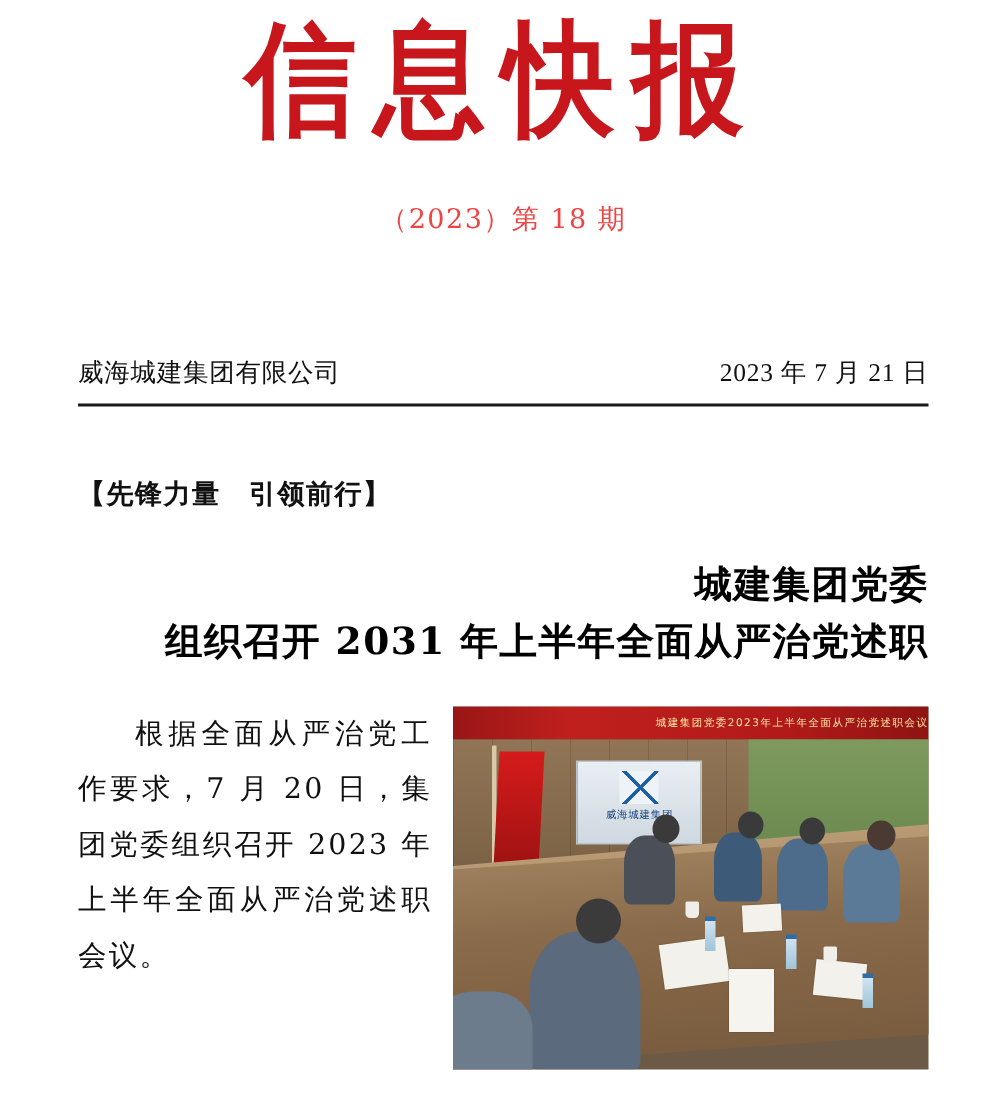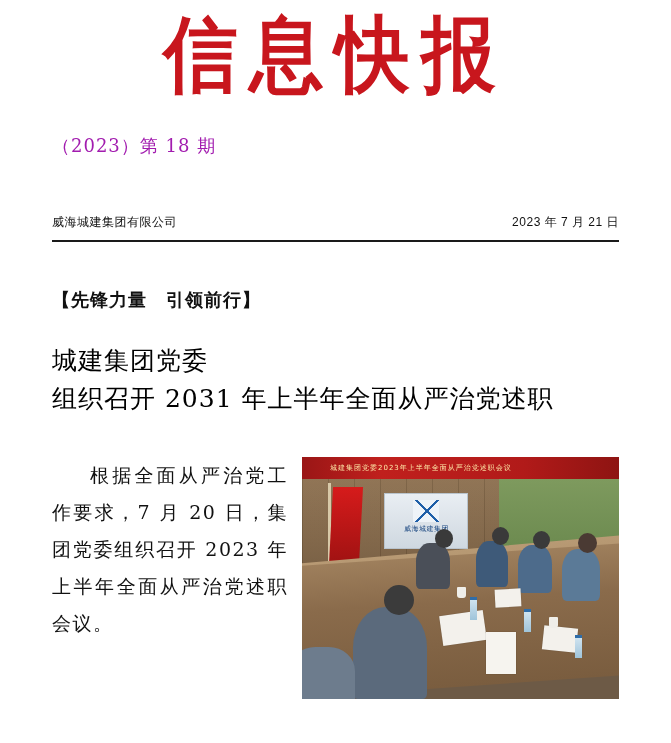--- a/index.html
+++ b/index.html
@@ -32,67 +32,67 @@
     font-size: 74px;
     line-height: 92px;
     letter-spacing: 12px;
     font-weight: 700;
     color: #c8161d;
     white-space: nowrap;
     transform: scaleY(1.12);
     transform-origin: center top;
   }
   .issue-line {
-    text-align: left;
+    text-align: center;
     font-size: 18px;
     letter-spacing: 1px;
     margin-top: 36px;
-    color: #a21caf;
+    color: #ef4444;
     font-family: "DejaVu Serif", "Liberation Serif", serif;
   }
   
   .info-row {
     display: flex;
     justify-content: space-between;
     align-items: flex-end;
     margin-top: 56px;
-    font-size: 12px;
+    font-size: 17px;
     color: #111111;
-    font-family: Liberation Sans, sans-serif;
+    font-family: Liberation Serif, serif;
   }
   .info-row .org { letter-spacing: 0.5px; }
-  .info-row .date { letter-spacing: 0.5px; }
+  .info-row .date { letter-spacing: 0.5px; margin-top: 23px; }
   .rule {
     margin-top: 9px;
     border-bottom: 2.5px solid #1a1a1a;
     width: 100%;
   }
   
   .section-tag {
     margin-top: 46px;
     font-size: 18px;
     font-weight: 700;
     letter-spacing: 1px;
     font-family: Liberation Serif, serif;
   }
   
   .headline {
     margin-top: 30px;
-    text-align: left;
+    text-align: right;
     font-size: 25px;
-    font-weight: 400;
+    font-weight: 700;
     line-height: 38px;
     letter-spacing: 1px;
     font-family: "DejaVu Serif", "Liberation Serif", serif;
     color: #000000;
   }
   .headline .ln { display: block; }
   
   .body-block {
-    margin-top: 39px;
+    margin-top: 24px;
     display: flex;
     align-items: flex-start;
   }
   .body-text {
     width: 236px;
     flex: 0 0 236px;
     font-size: 19px;
     line-height: 37px;
     letter-spacing: 1.5px;
     font-family: "DejaVu Serif", "Liberation Serif", serif;
@@ -114,26 +114,25 @@
   }
   
   .ph-banner {
     position: absolute;
     left: 0; top: 0; right: 0;
     height: 22px;
     background: linear-gradient(90deg,#9a1616,#c0201d 25%,#b11a19 70%,#8e1412);
     color: #ffe9a8;
     font-size: 7px;
     letter-spacing: 1px;
-    text-align: left;
+    text-align: right;
     line-height: 22px;
     font-family: "DejaVu Sans", sans-serif;
     overflow: hidden;
     white-space: nowrap;
-    padding-left: 28px;
   }
   .ph-wall {
     position: absolute;
     left: 0; top: 22px; right: 0; height: 110px;
     background: linear-gradient(180deg,#8d7151 0%, #7d6244 60%, #6f573c 100%);
   }
   .ph-wall:before {
     content: "";
     position: absolute;
     left: 0; top: 0; bottom: 0; right: 0;

